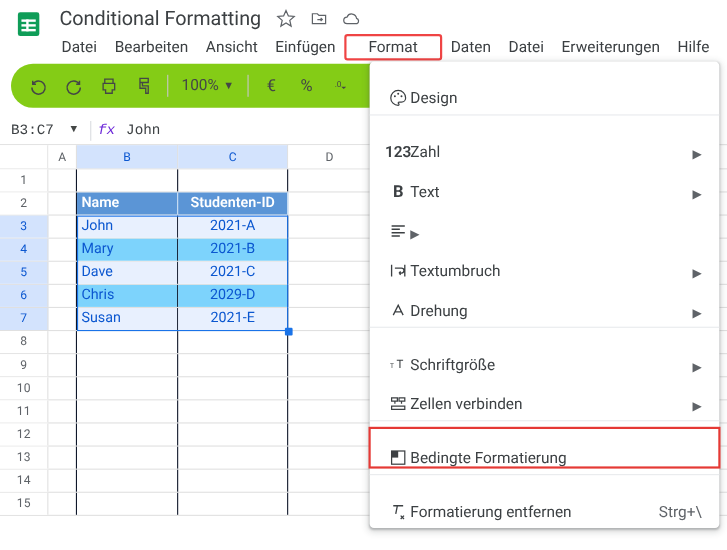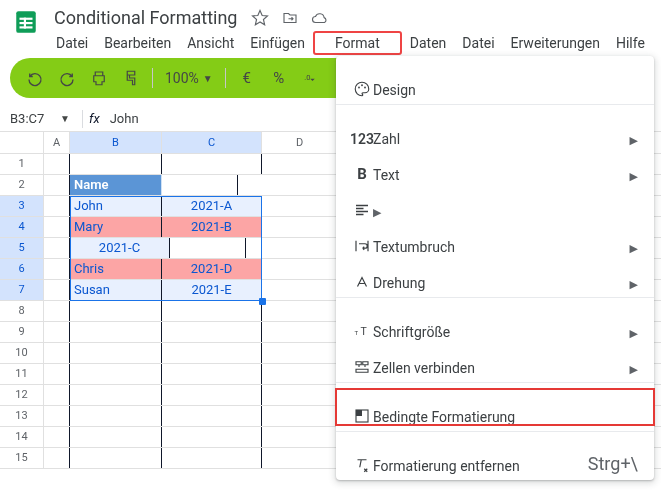--- a/index.html
+++ b/index.html
@@ -17,55 +17,55 @@
   .menu-item.hl { border: 2px solid #ef4444; border-radius: 3px; padding: 2px 20px; }
   
   .toolbar-wrap { padding: 0 10px 8px 10px; }
   .toolbar { background: #84cc16; border-radius: 24px; height: 40px; display: flex; align-items: center; padding: 0 10px; gap: 2px; }
   .tb-btn { width: 30px; height: 28px; display: flex; align-items: center; justify-content: center; color: #444746; border-radius: 4px; cursor: pointer; }
   .tb-btn svg { width: 18px; height: 18px; fill: #444746; }
   .tb-sep { width: 1px; height: 20px; background: #c7c7c7; margin: 0 4px; }
   .tb-text { font-size: 14px; color: #444746; padding: 0 6px; display: flex; align-items: center; gap: 4px; }
   .chev { font-size: 10px; color: #444746; }
   
-  .namebox-row { display: flex; align-items: center; height: 26px; border-bottom: 1px solid #e0e0e0; padding-left: 4px; }
+  .namebox-row { display: flex; align-items: center; height: 26px; border-bottom: 1px solid #e0e0e0; padding-left: 4px; font-family: Liberation Mono, monospace; }
   .namebox { width: 72px; font-size: 13px; color: #3c4043; padding: 0 6px; display: flex; align-items: center; gap: 6px; }
   .namebox .chev { margin-left: auto; }
   .fx-sep { width: 1px; height: 18px; background: #dadce0; margin: 0 6px; }
-  .fx { font-style: italic; color: #0f172a; font-size: 13px; margin-right: 10px; }
+  .fx { font-style: italic; color: #6d28d9; font-size: 13px; margin-right: 10px; }
   .formula-val { font-size: 13px; color: #3c4043; }
   
   .grid { position: relative; }
   .col-headers { display: flex; height: 22px; border-bottom: 1px solid #e0e0e0; }
   .rh-corner { width: 44px; border-right: 1px solid #e0e0e0; background: #fff; }
   .ch { border-right: 1px solid #e0e0e0; text-align: center; font-size: 11px; color: #5f6368; line-height: 22px; background: #fff; }
   .ch.sel { background: #d3e3fd; color: #0b57d0; }
   .colA { width: 26px; } .colB { width: 92px; } .colC { width: 100px; } .colD { width: 76px; }
   
   .rows { }
   .row { display: flex; height: 21px; border-bottom: 1px solid #e0e0e0; }
   .rh { width: 44px; border-right: 1px solid #e0e0e0; text-align: center; font-size: 11px; color: #5f6368; line-height: 20px; background: #fff; }
   .rh.sel { background: #d3e3fd; color: #0b57d0; }
   .cell { border-right: 1px solid #0f172a; padding: 0 4px; font-size: 13px; line-height: 20px; overflow: hidden; white-space: nowrap; }
   
   .hdr-cell { background: #5b95d6; color: #fff; font-weight: 600; border-right-color: #cfe1f5; }
   .data-cell { color: #0b57d0; }
   .band0 { background: #e8f0fe; }
-  .band1 { background: #fca5a5; }
+  .band1 { background: #7dd3fc; }
   
   .sel-border { position: absolute; border: 1px solid #1a73e8; pointer-events: none; }
   .sel-handle { position: absolute; width: 7px; height: 7px; background: #1a73e8; border-radius: 1px; }
   
   .dropdown { position: absolute; left: 336px; top: 56px; width: 318px; background: #fff; border-radius: 4px; box-shadow: 0 2px 6px 2px rgba(60,64,67,.15), 0 1px 2px rgba(60,64,67,.3); padding: 6px 0; z-index: 100; }
   .dd-item { display: flex; align-items: flex-end; height: 36px; padding: 0 16px; font-size: 14px; color: #3c4043; cursor: pointer; gap: 1px; }
   .dd-item.hl { outline: 2px solid #e53935; outline-offset: -1px; }
   .dd-icon { width: 20px; display: flex; align-items: center; justify-content: center; color: #3c4043; }
   .dd-icon svg { width: 18px; height: 18px; fill: #3c4043; }
   .dd-label { flex: 1; }
-  .dd-sub { color: #5f6368; font-size: 18px; margin-left: auto; }
+  .dd-sub { color: #5f6368; font-size: 14px; margin-left: auto; }
   .dd-arrow { color: #5f6368; font-size: 11px; }
   .dd-sep { height: 1px; background: #e8eaed; margin: 6px 0; }
   
   .center { text-align: center; }
 </style>
 </head>
 <body>
 
 <div class="title-row">
   <div class="logo">
@@ -170,47 +170,49 @@
         <div class="rh">1</div>
         <div class="cell colA"></div>
         <div class="cell colB"></div>
         <div class="cell colC"></div>
         <div class="cell colD"></div>
       </div>
       <div class="row">
         <div class="rh">2</div>
         <div class="cell colA"></div>
         <div class="cell colB hdr-cell">Name</div>
+        <div class="cell colC hdr-cell center">Studenten-ID</div>
         <div class="cell colD"></div>
       </div>
       <div class="row">
         <div class="rh sel">3</div>
         <div class="cell colA"></div>
         <div class="cell colB data-cell band0">John</div>
         <div class="cell colC data-cell center band0">2021-A</div>
         <div class="cell colD"></div>
       </div>
       <div class="row">
         <div class="rh sel">4</div>
         <div class="cell colA"></div>
         <div class="cell colB data-cell band1">Mary</div>
         <div class="cell colC data-cell center band1">2021-B</div>
         <div class="cell colD"></div>
       </div>
       <div class="row">
         <div class="rh sel">5</div>
         <div class="cell colA"></div>
+        <div class="cell colB data-cell band0">Dave</div>
         <div class="cell colC data-cell center band0">2021-C</div>
         <div class="cell colD"></div>
       </div>
       <div class="row">
         <div class="rh sel">6</div>
         <div class="cell colA"></div>
         <div class="cell colB data-cell band1">Chris</div>
-        <div class="cell colC data-cell center band1">2021-D</div>
+        <div class="cell colC data-cell center band1">2029-D</div>
         <div class="cell colD"></div>
       </div>
       <div class="row">
         <div class="rh sel">7</div>
         <div class="cell colA"></div>
         <div class="cell colB data-cell band0">Susan</div>
         <div class="cell colC data-cell center band0">2021-E</div>
         <div class="cell colD"></div>
       </div>
       <div class="row">

